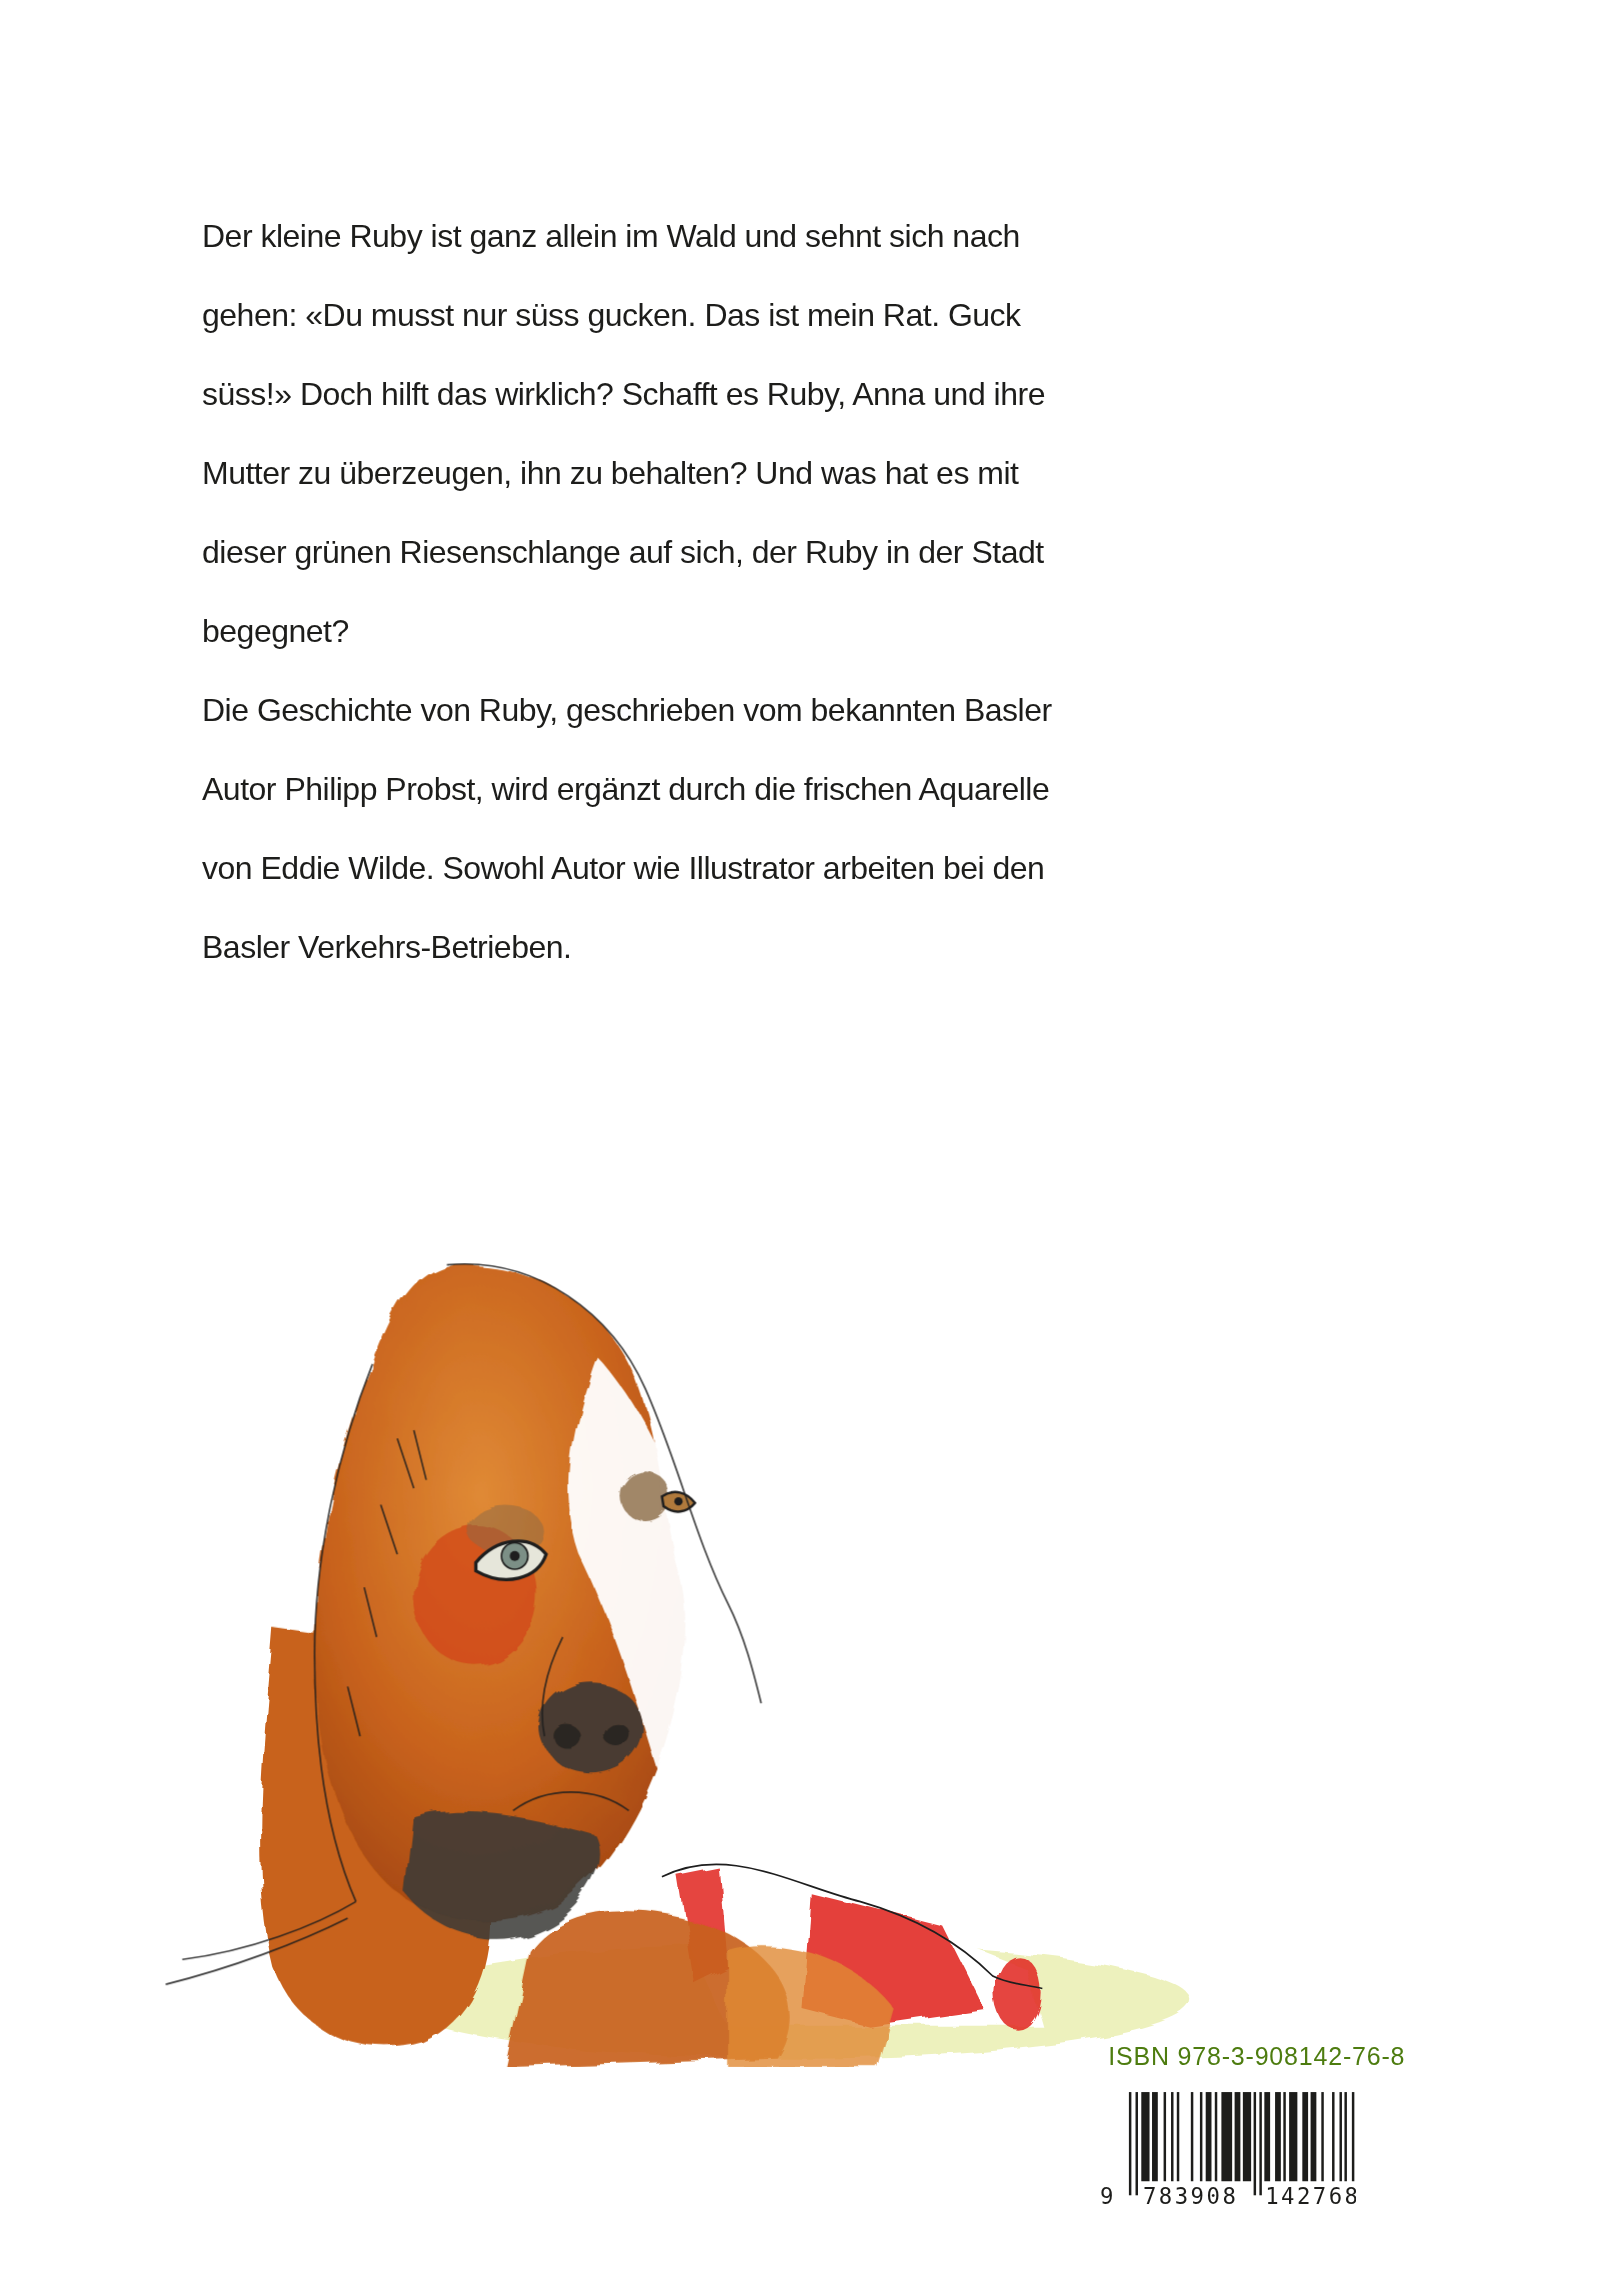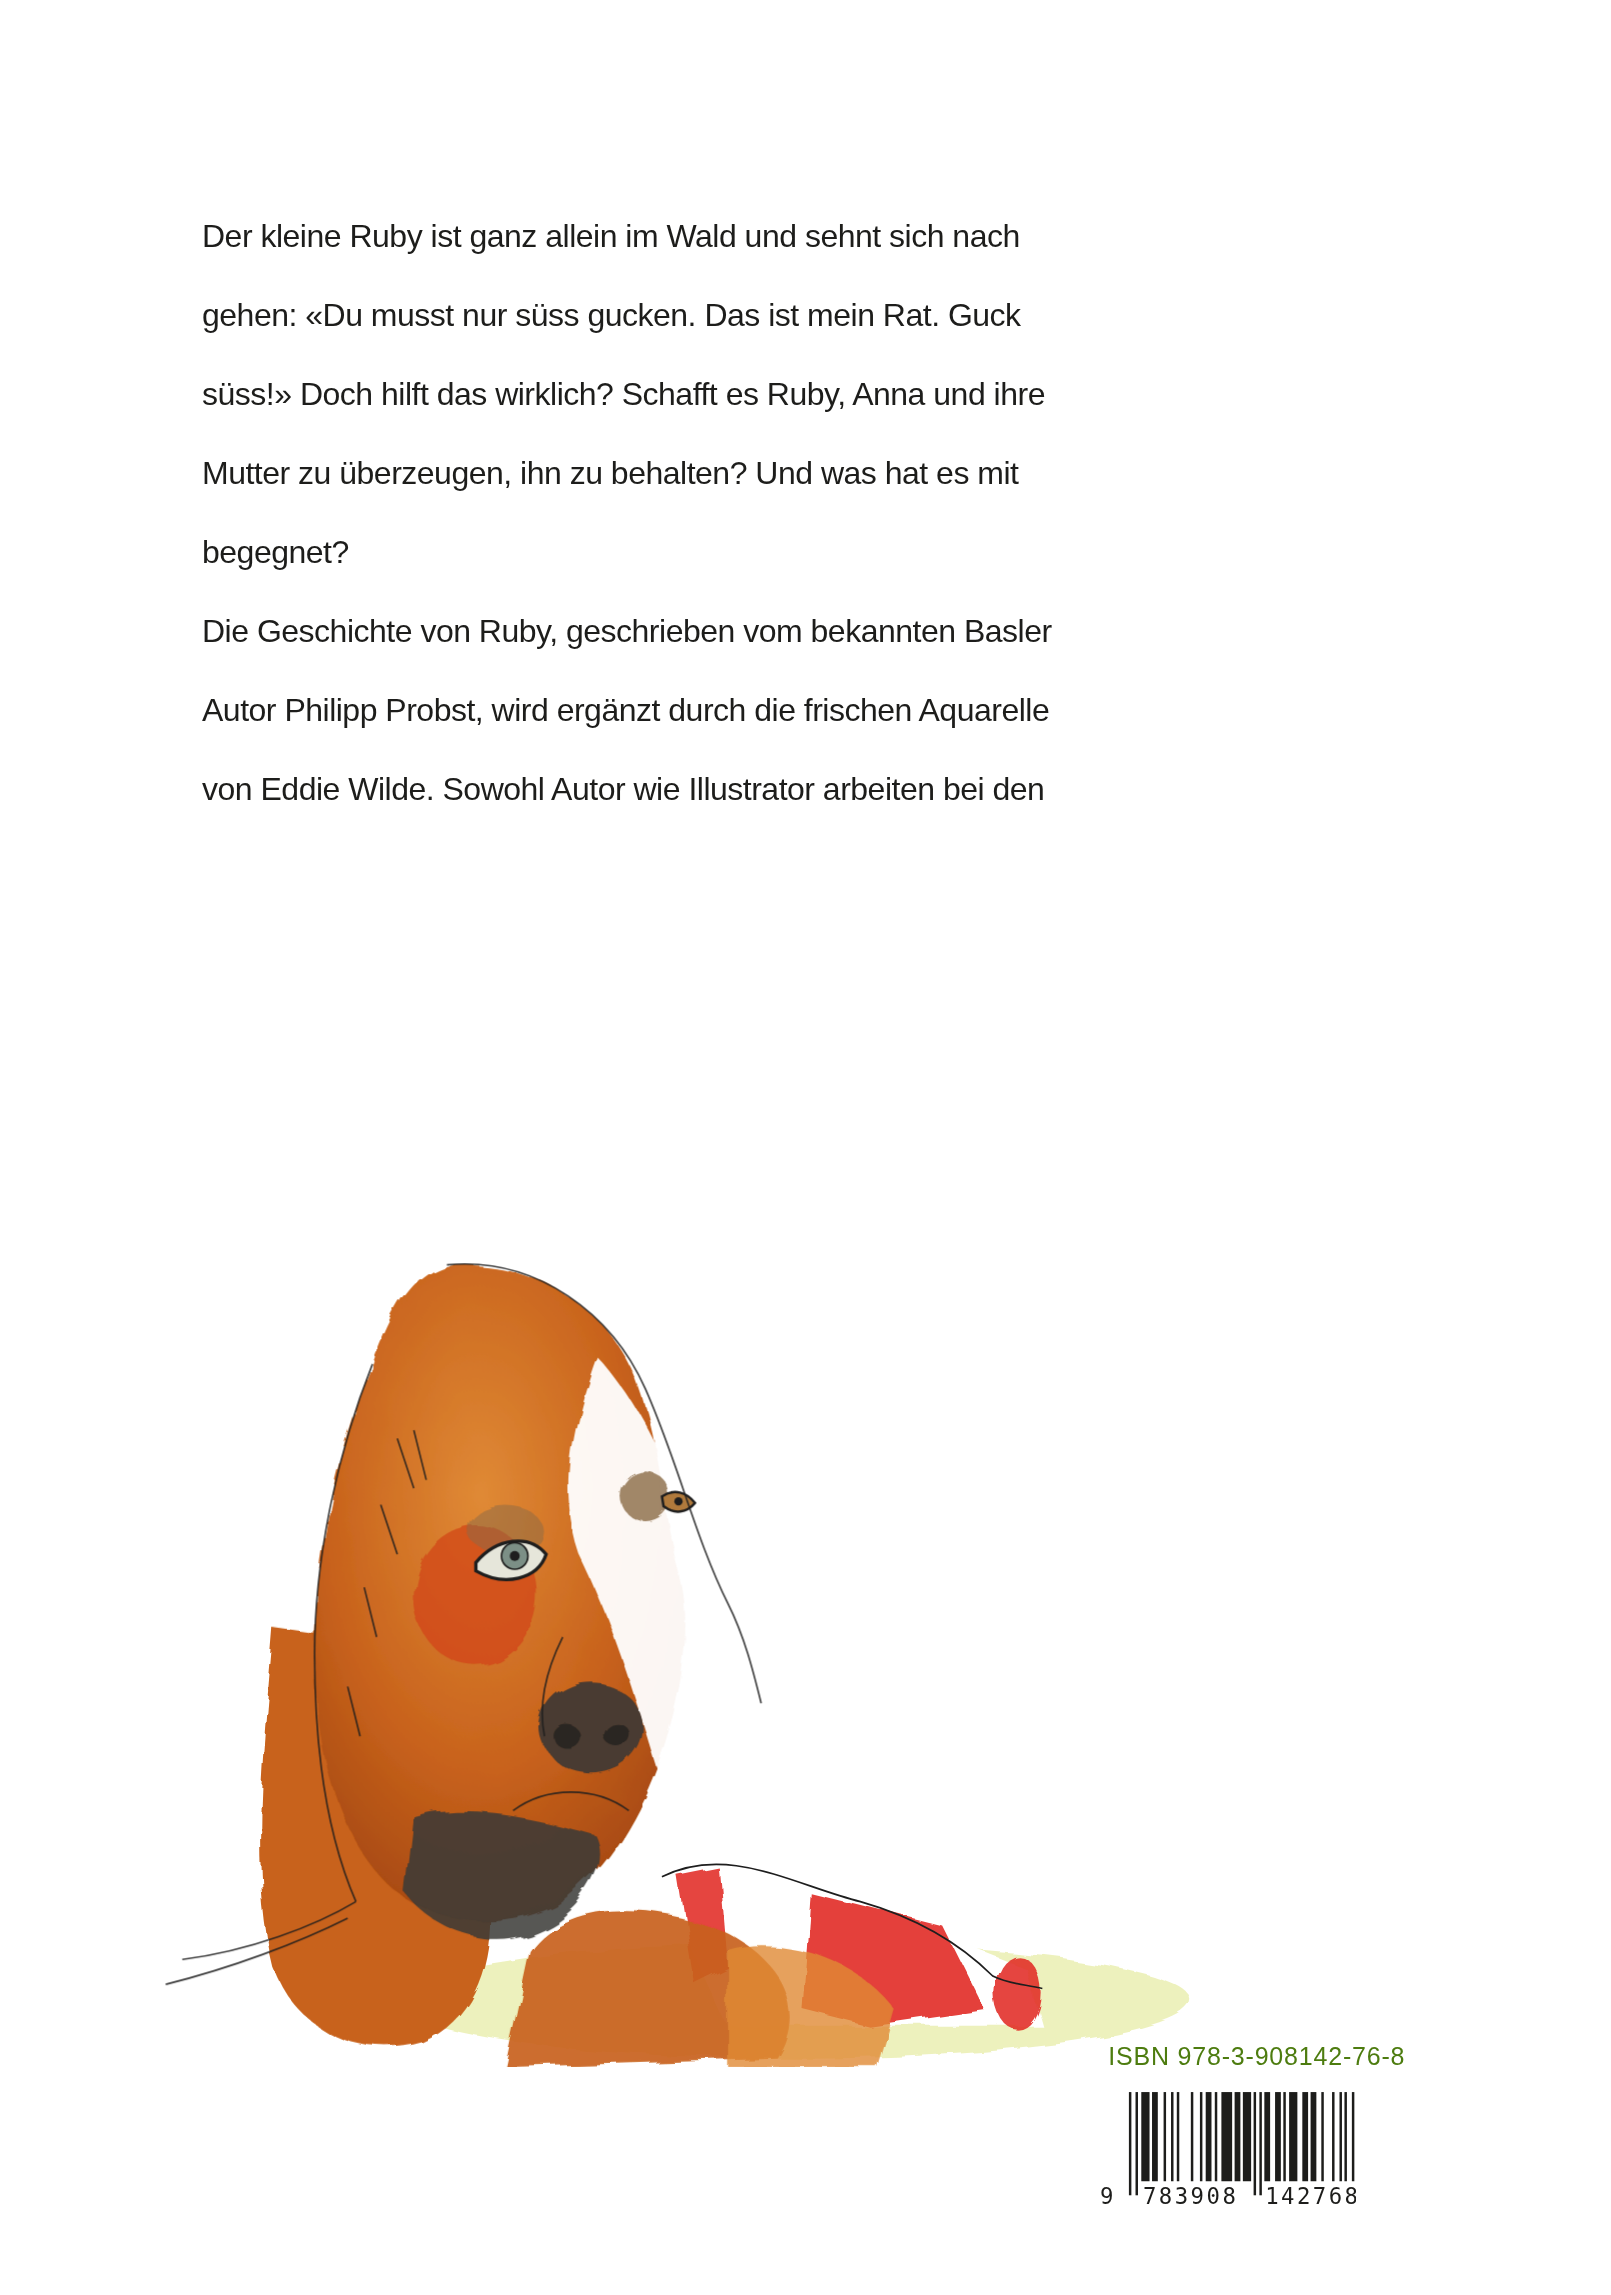--- a/index.html
+++ b/index.html
@@ -18,24 +18,26 @@
 </head>
 <body>
 
 <div class="page">
 
   <div class="blurb">
     <p class="blurb-line">Der kleine Ruby ist ganz allein im Wald und sehnt sich nach</p>
     <p class="blurb-line">gehen: «Du musst nur süss gucken. Das ist mein Rat. Guck</p>
     <p class="blurb-line">süss!» Doch hilft das wirklich? Schafft es Ruby, Anna und ihre</p>
     <p class="blurb-line">Mutter zu überzeugen, ihn zu behalten? Und was hat es mit</p>
+    <p class="blurb-line">dieser grünen Riesenschlange auf sich, der Ruby in der Stadt</p>
     <p class="blurb-line">begegnet?</p>
     <p class="blurb-line">Die Geschichte von Ruby, geschrieben vom bekannten Basler</p>
     <p class="blurb-line">Autor Philipp Probst, wird ergänzt durch die frischen Aquarelle</p>
     <p class="blurb-line">von Eddie Wilde. Sowohl Autor wie Illustrator arbeiten bei den</p>
+    <p class="blurb-line">Basler Verkehrs-Betrieben.</p>
   </div>
 
   <div class="illustration">
     <svg width="1092" height="827" viewBox="0 0 1320 1000">
       <defs>
         <filter id="wc" x="-10%" y="-10%" width="120%" height="120%">
           <feTurbulence type="fractalNoise" baseFrequency="0.02" numOctaves="3" seed="4"></feTurbulence>
           <feDisplacementMap in="SourceGraphic" scale="14"></feDisplacementMap>
         </filter>
         <radialGradient id="furg" cx="45%" cy="35%" r="70%">

